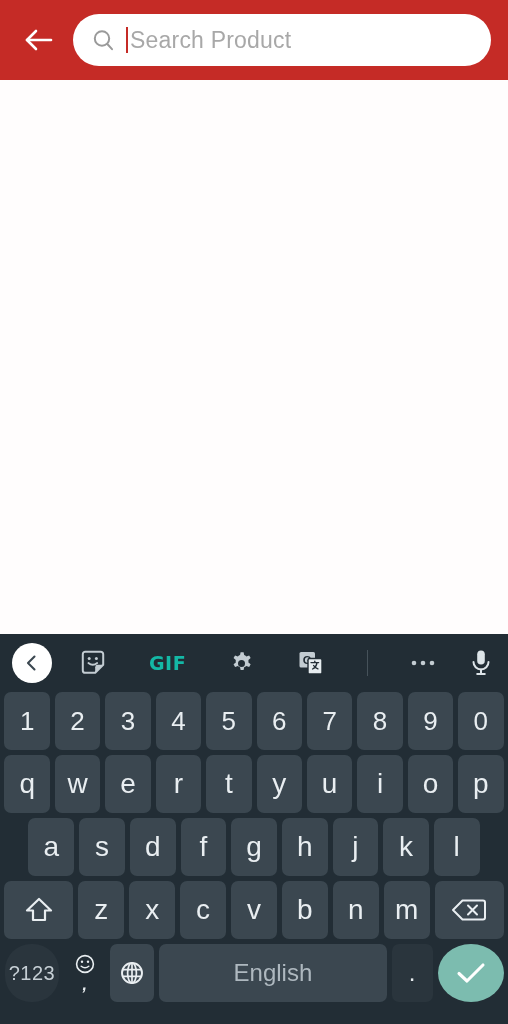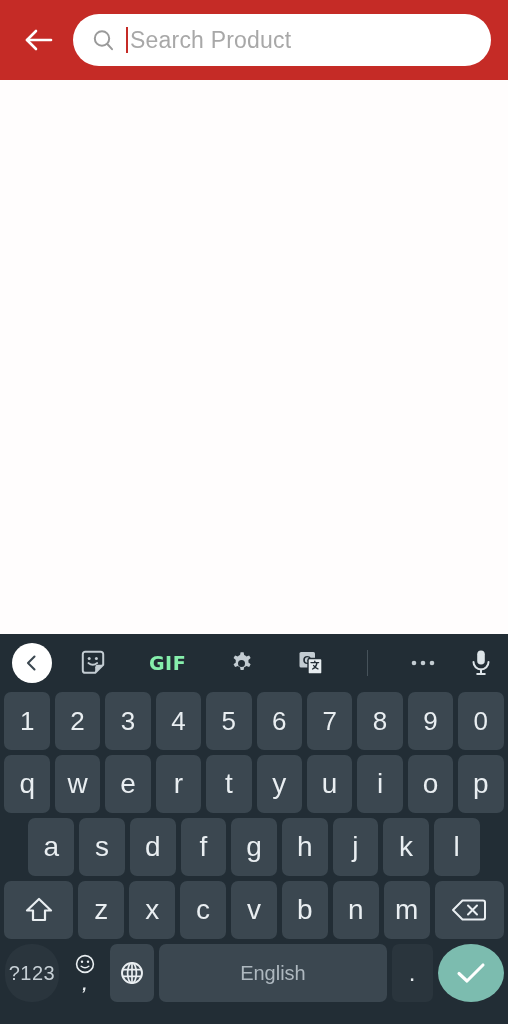--- a/index.html
+++ b/index.html
@@ -77,21 +77,21 @@
   .tb-back-circle {
     width: 40px; height: 40px;
     border-radius: 50%;
     background: #ffffff;
     display: flex; align-items: center; justify-content: center;
     margin-right: 27px;
     cursor: pointer;
     flex: 0 0 auto;
   }
   .tb-gif {
-    color: #86efac;
+    color: #14b8a6;
     font-size: 19px;
     font-weight: bold;
     letter-spacing: 0.5px;
     font-family: "DejaVu Sans", sans-serif;
   }
   .tb-gap { width: 42px; flex: 0 0 auto; }
   .tb-divider {
     width: 1px; height: 26px;
     background: #46525a;
     flex: 0 0 auto;
@@ -115,21 +115,21 @@
     justify-content: center;
     color: #e9eef1;
     font-size: 27px;
     font-weight: 300;
     cursor: pointer;
     flex: 1 1 0;
   }
   .key.num { font-size: 26px; }
   .key.letter { font-size: 28px; }
   .key.wide15 { flex: 1.5 1 0; }
-  .key.space { flex: 5.6 1 0; color: #aeb8bf; font-size: 20px; font-weight: 400; }
+  .key.space { flex: 5.6 1 0; color: #aeb8bf; font-size: 24px; font-weight: 400; }
   .row-home { padding: 0 26px; }
   .row-bottom { padding: 0 2px; }
   .row-last { padding: 0 2px; margin-bottom: 16px; }
 
   .key-123 {
     background: #2a353d;
     border-radius: 26px;
     flex: 1.35 1 0;
     color: #c6cfd5;
     font-size: 20px;

